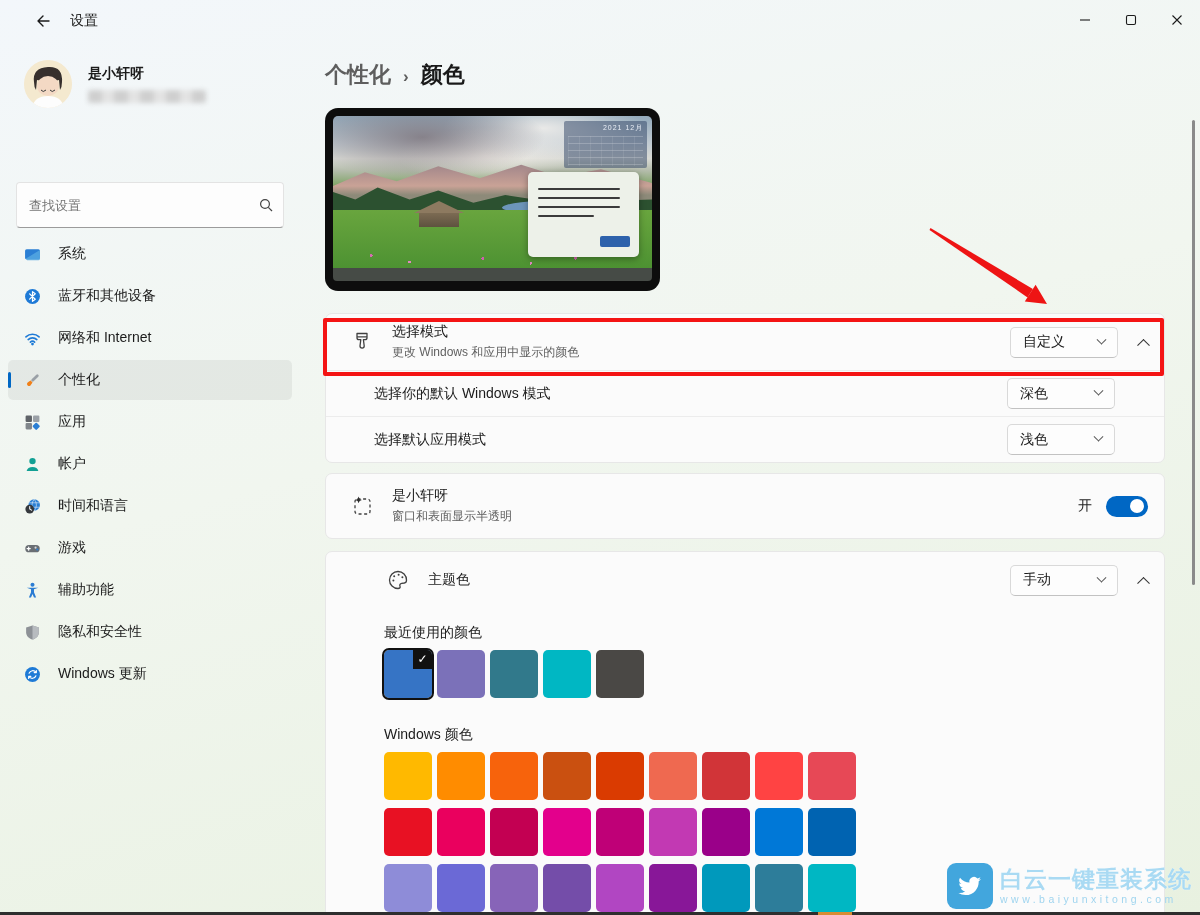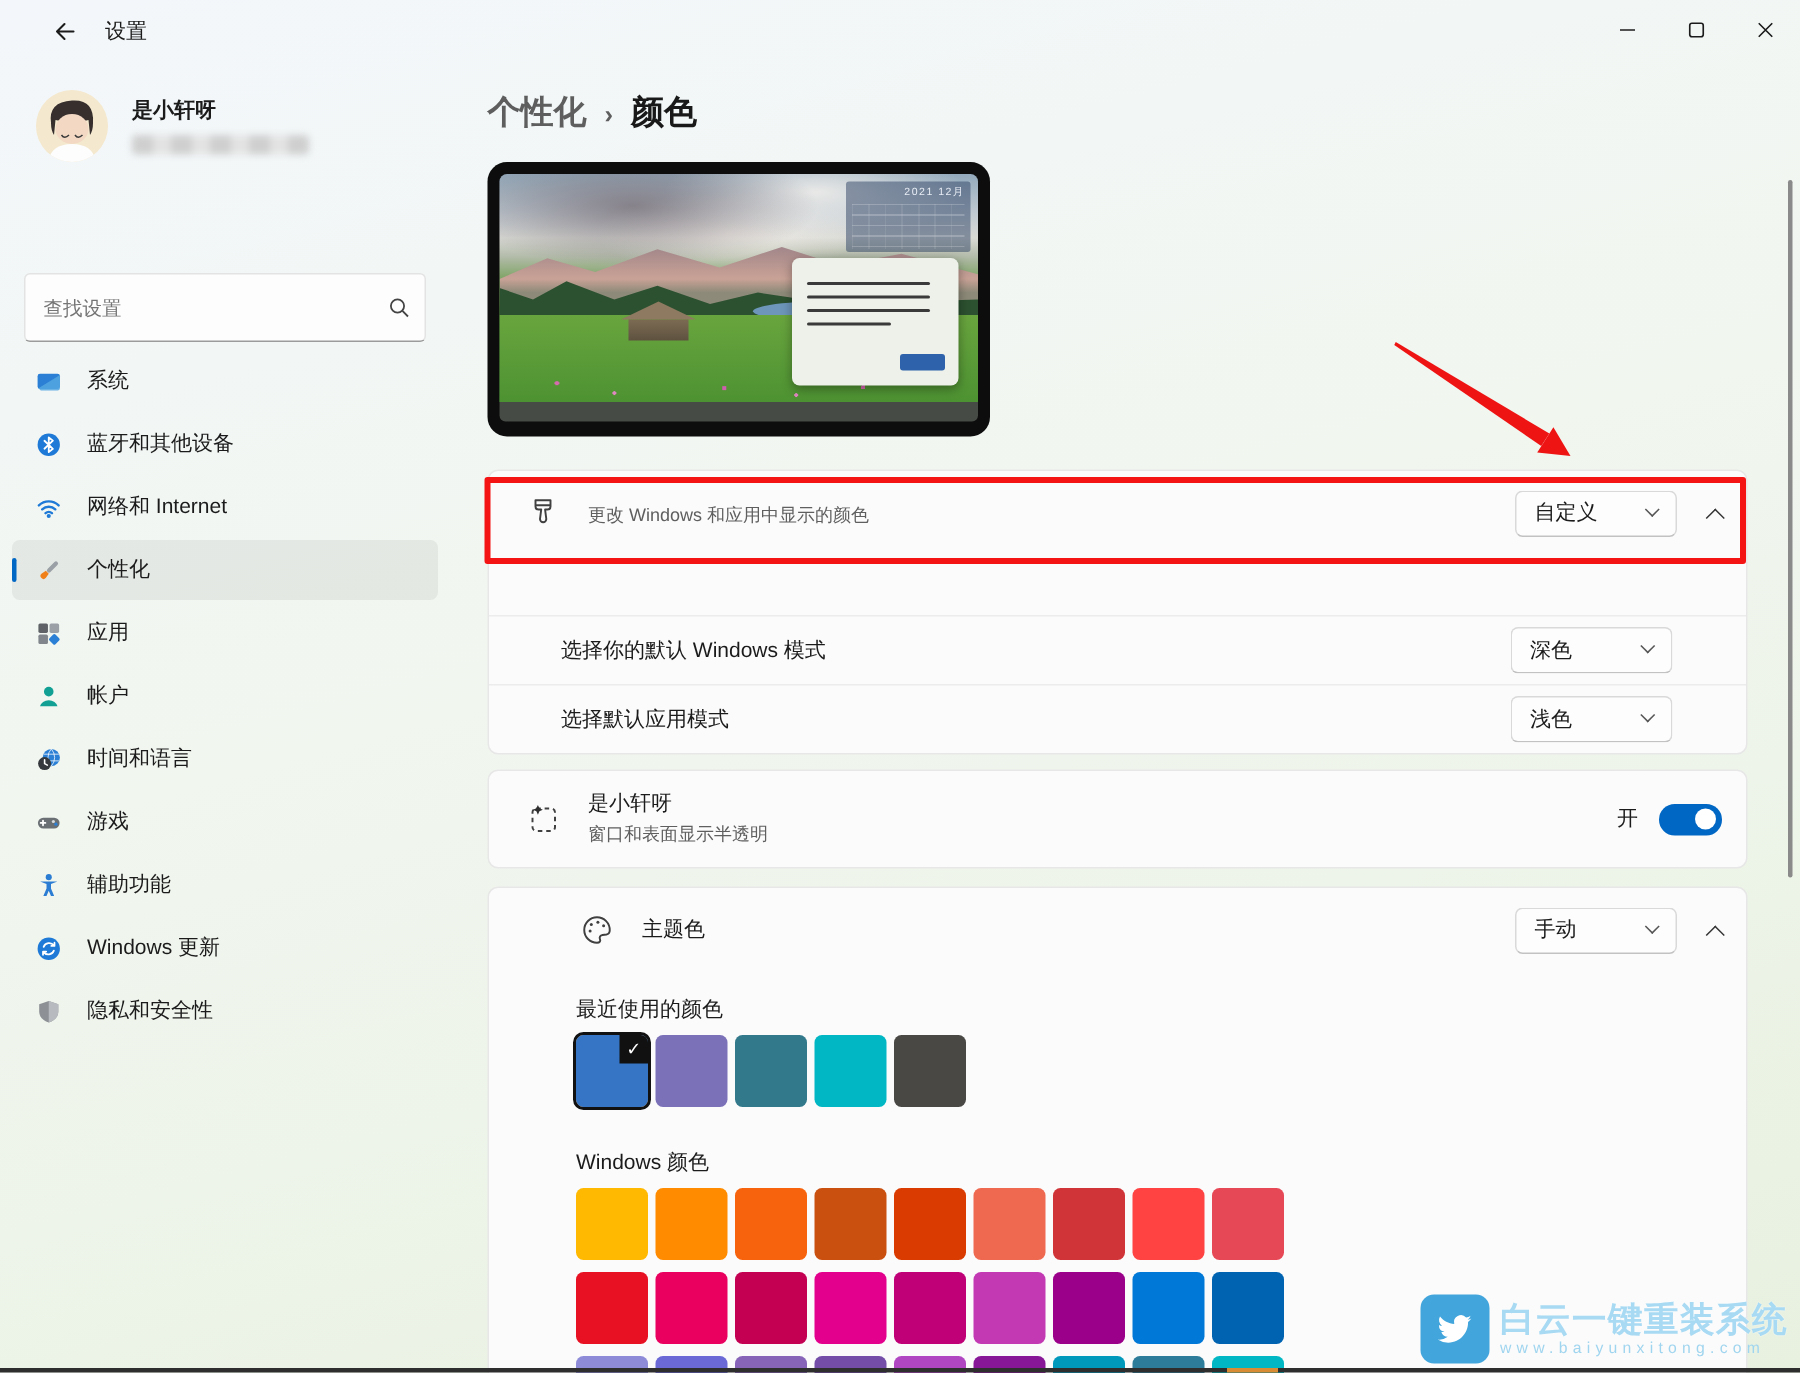--- a/index.html
+++ b/index.html
@@ -242,34 +242,34 @@
           <svg viewBox="0 0 16 16" width="17" height="17">
             <circle cx="8" cy="2.6" r="1.9" fill="#2b7cd3"></circle>
             <path d="M2.6 5.3 h10.8 l-4 1.6 v2.8 l2 4.8 h-2 L8 11.2 l-1.4 3.3 h-2 l2 -4.8 V6.9 Z" fill="#2b7cd3"></path>
           </svg>
         </span>
         <span class="nav-label">辅助功能</span>
       </div>
       <div class="nav-item">
         <span class="nav-icon">
           <svg viewBox="0 0 16 16" width="17" height="17">
+            <path d="M8 1.3 L14 3.3 V7.8 c0 3.6 -2.7 6 -6 6.9 C4.7 13.8 2 11.4 2 7.8 V3.3 Z" fill="#8d9196"></path>
+            <path d="M8 1.3 L14 3.3 V7.8 c0 3.6 -2.7 6 -6 6.9 Z" fill="#b7bbbf"></path>
+          </svg>
+        </span>
+        <span class="nav-label">隐私和安全性</span>
+      </div>
+      <div class="nav-item">
+        <span class="nav-icon">
+          <svg viewBox="0 0 16 16" width="17" height="17">
             <circle cx="8" cy="8" r="7" fill="#1e7ad6"></circle>
             <path d="M4.8 6.8 a3.7 3.7 0 0 1 6.4 -0.9 M11.6 4.2 v2 h-2 M11.2 9.2 a3.7 3.7 0 0 1 -6.4 0.9 M4.4 11.8 v-2 h2" stroke="#fff" stroke-width="1.1" fill="none" stroke-linecap="round" stroke-linejoin="round"></path>
           </svg>
         </span>
         <span class="nav-label">Windows 更新</span>
-      </div>
-      <div class="nav-item">
-        <span class="nav-icon">
-          <svg viewBox="0 0 16 16" width="17" height="17">
-            <path d="M8 1.3 L14 3.3 V7.8 c0 3.6 -2.7 6 -6 6.9 C4.7 13.8 2 11.4 2 7.8 V3.3 Z" fill="#8d9196"></path>
-            <path d="M8 1.3 L14 3.3 V7.8 c0 3.6 -2.7 6 -6 6.9 Z" fill="#b7bbbf"></path>
-          </svg>
-        </span>
-        <span class="nav-label">隐私和安全性</span>
       </div>
     </div>
 </div>
 
 <div class="main">
   <div class="breadcrumb">
     <span class="crumb-parent">个性化</span>
     <span class="crumb-sep">›</span>
     <span class="crumb-current">颜色</span>
   </div>
@@ -301,29 +301,30 @@
     <div class="mon-bar"></div>
   </div>
 
   <div class="card" style="margin-top:22px;">
     <div class="row" style="height:56px;">
       <svg class="row-icon" viewBox="0 0 24 24">
           <path d="M7 3.5 h10 v4.2 a2 2 0 0 1 -2 2 h-1.6 l0.8 6.3 a2.1 2.1 0 0 1 -4.2 0 L10.8 9.7 H9 a2 2 0 0 1 -2 -2 Z" fill="none" stroke="#404040" stroke-width="1.3" stroke-linejoin="round"></path>
           <path d="M7 6.8 h10" stroke="#404040" stroke-width="1.3"></path>
         </svg>
       <div class="row-text">
+        <div class="row-title">选择模式</div>
         <div class="row-sub">更改 Windows 和应用中显示的颜色</div>
       </div>
       <div class="dropdown">
         <span>自定义</span>
         <span class="chev"></span>
       </div>
       <span class="caret-up"></span>
     </div>
-    <div class="row" style="height:46px;margin-top:40px;">
+    <div class="row" style="height:46px;">
       <div class="row-label">选择你的默认 Windows 模式</div>
       <div class="dropdown" style="margin-right:33px;gap:40px;">
         <span>深色</span>
         <span class="chev"></span>
       </div>
     </div>
     <div class="row" style="height:46px;">
       <div class="row-label">选择默认应用模式</div>
       <div class="dropdown" style="margin-right:33px;">
         <span>浅色</span>

